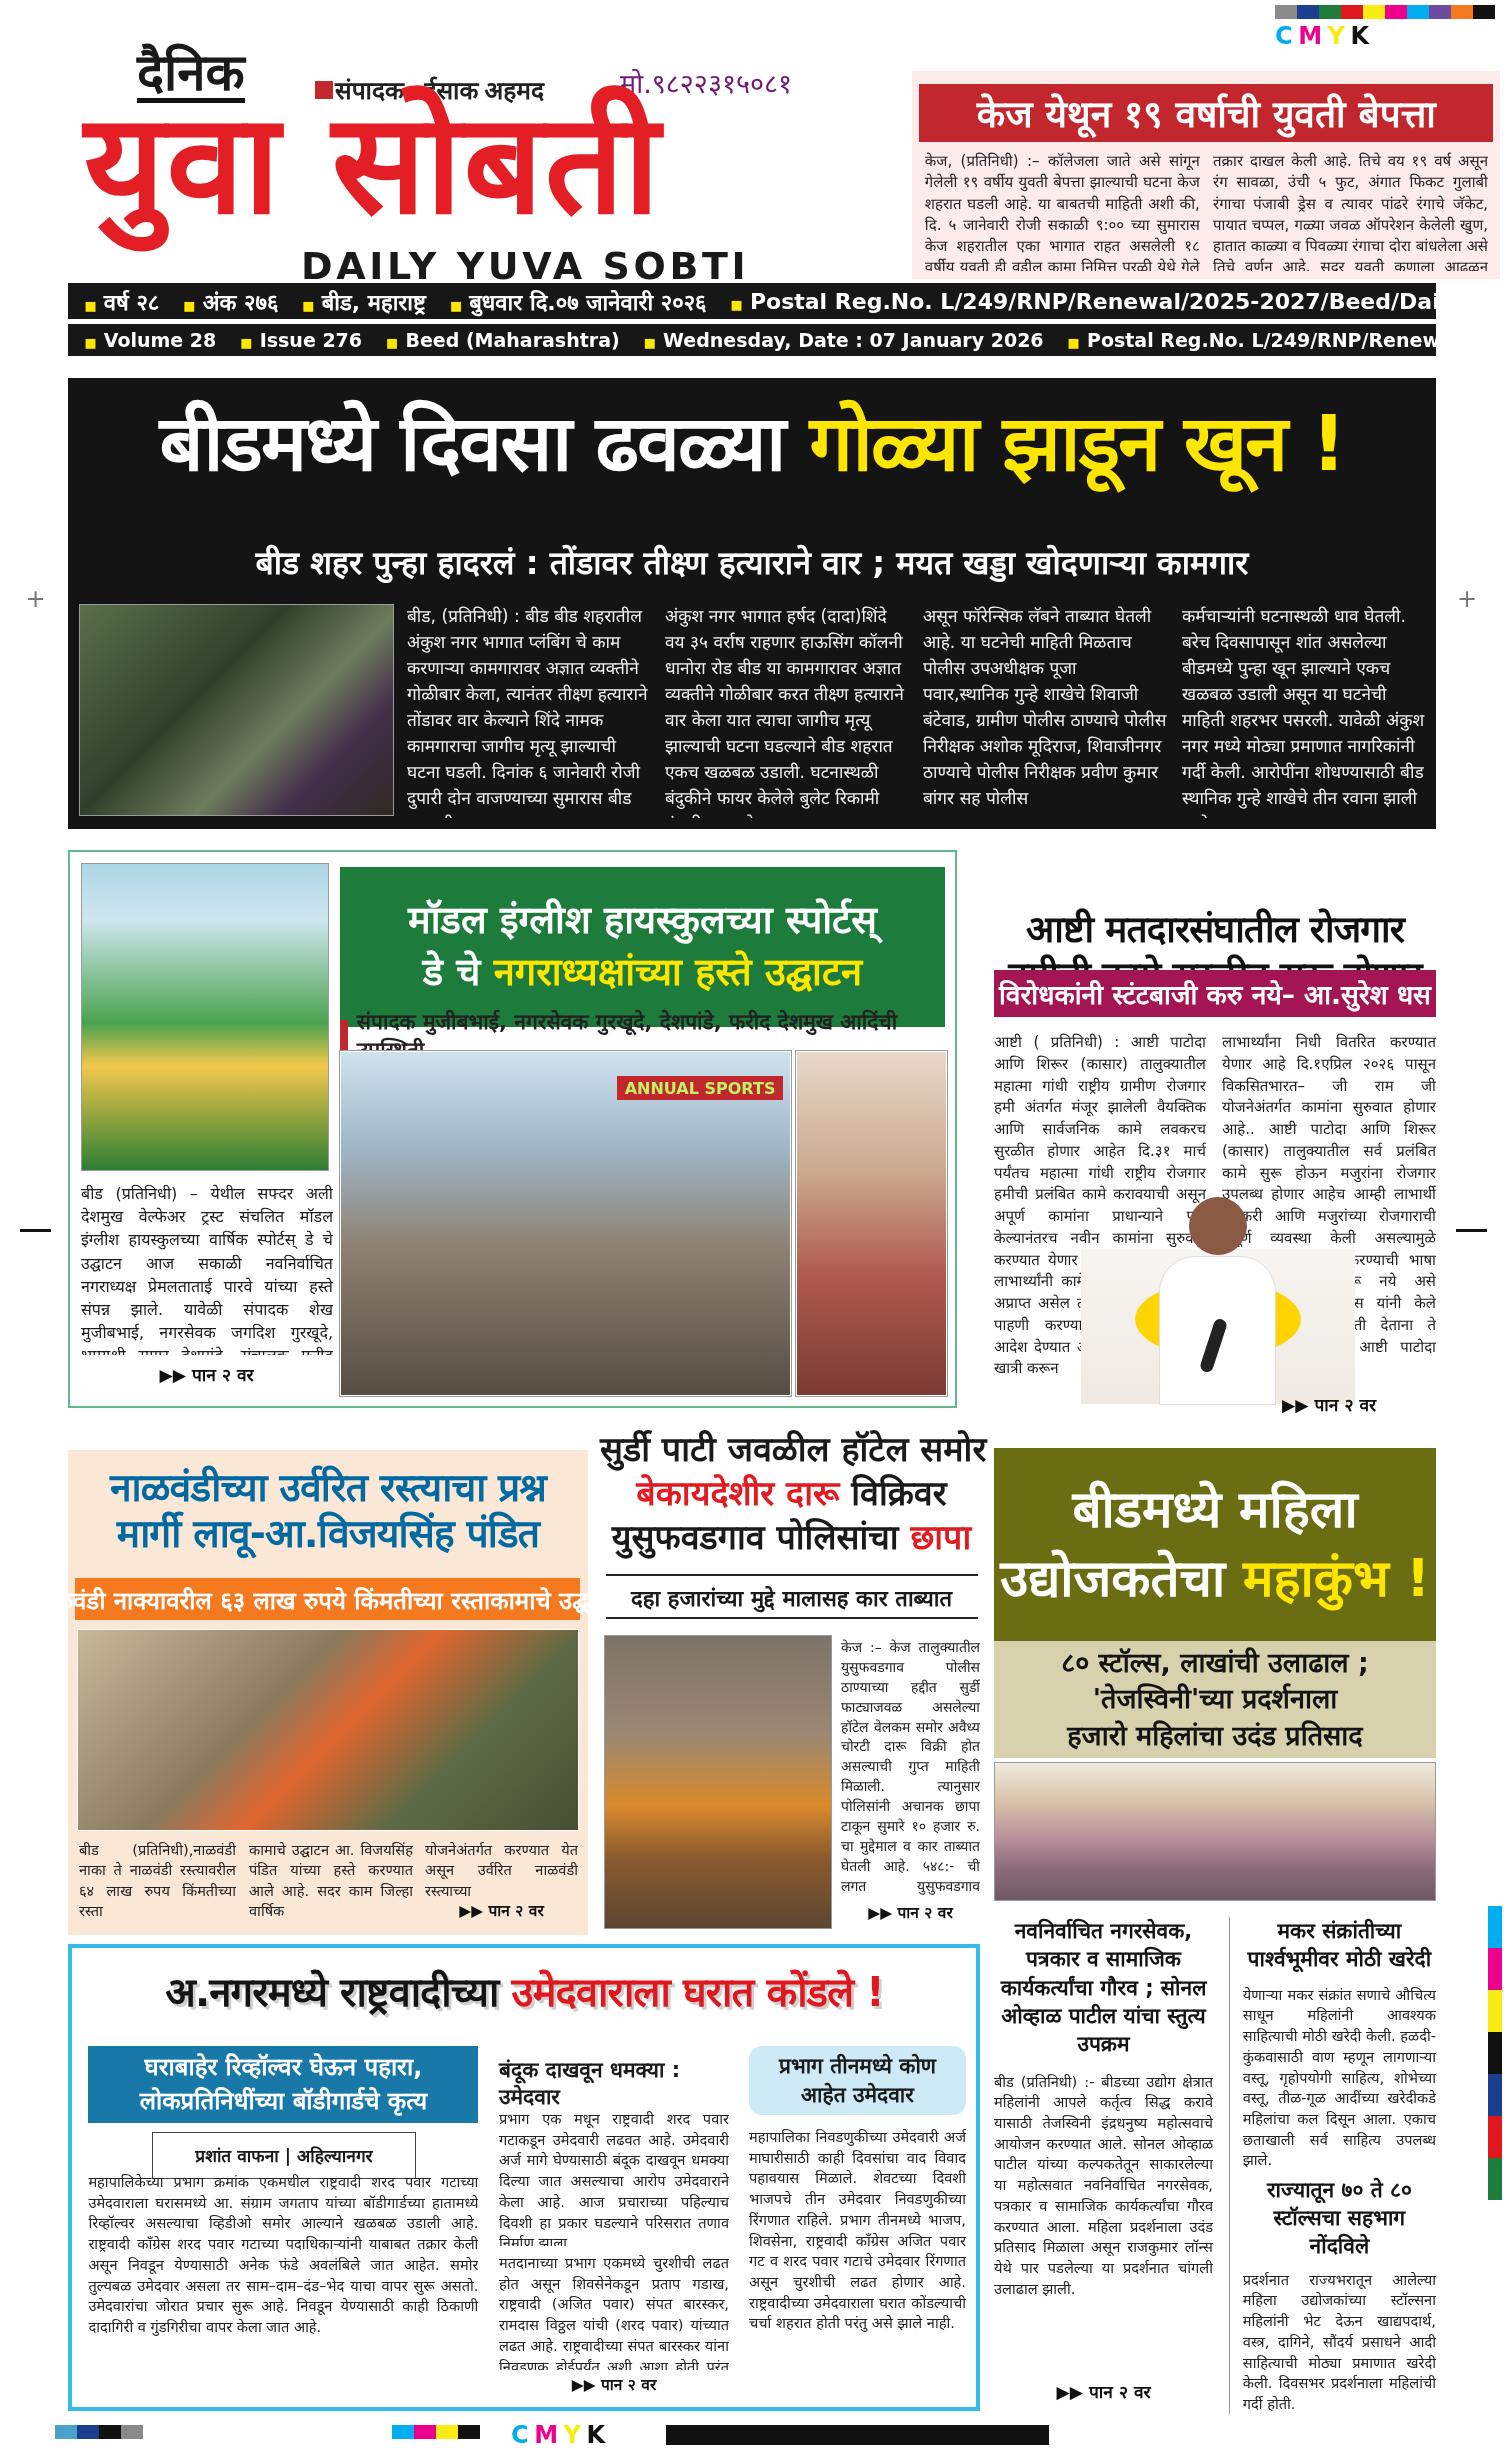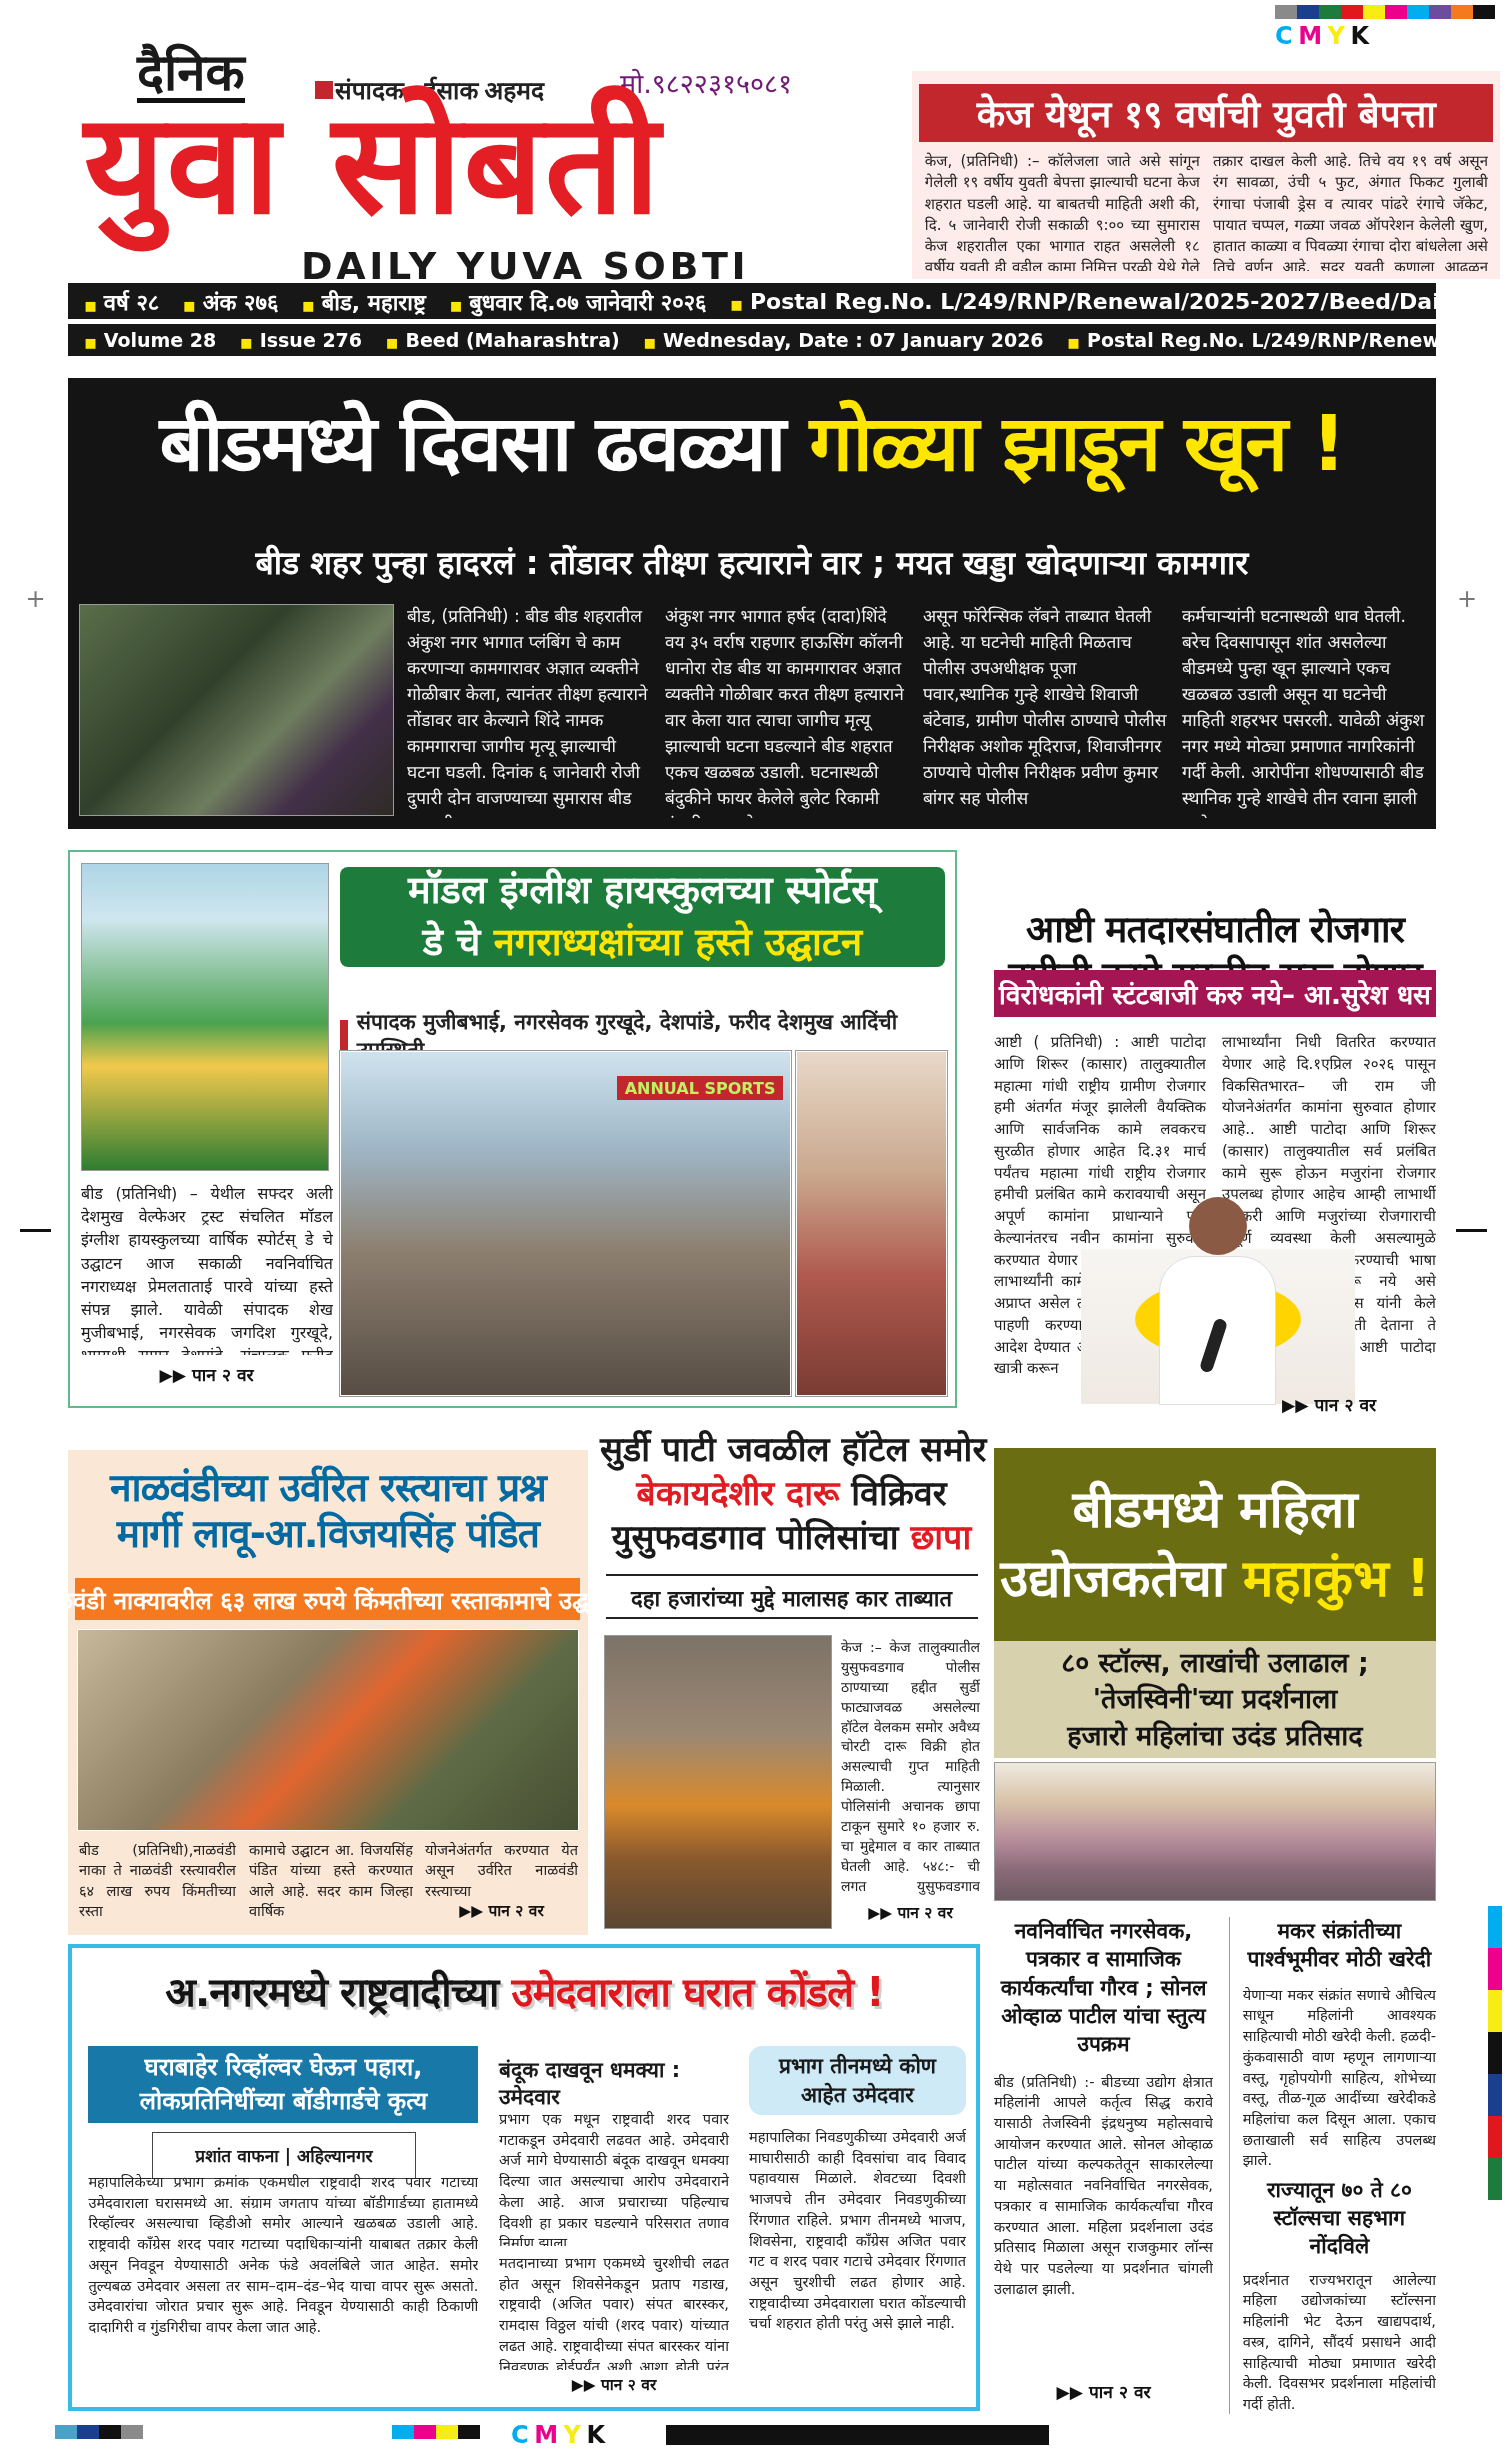--- a/index.html
+++ b/index.html
@@ -167,21 +167,21 @@
   <div class="abs main-col clip" style="left:1114px;top:226px;width:244px;height:214px;">कर्मचाऱ्यांनी घटनास्थळी धाव घेतली. बरेच दिवसापासून शांत असलेल्या बीडमध्ये पुन्हा खून झाल्याने एकच खळबळ उडाली असून या घटनेची माहिती शहरभर पसरली. यावेळी अंकुश नगर मध्ये मोठ्या प्रमाणात नागरिकांनी गर्दी केली. आरोपींना शोधण्यासाठी बीड स्थानिक गुन्हे शाखेचे तीन रवाना झाली आहे.</div>
 </div>
 
 <div class="abs sports-box" style="left:68px;top:850px;width:889px;height:558px;">
   <div class="ph" style="left:11px;top:11px;width:248px;height:308px;background:
        linear-gradient(180deg,#aed6e6 0%,#cfe6ef 18%,#4aa24f 52%,#f2c94c 66%,#2e7d32 100%);"></div>
   <div class="abs story-body clip" style="left:11px;top:330px;width:252px;height:173px;">बीड (प्रतिनिधी) – येथील सफ्दर अली देशमुख वेल्फेअर ट्रस्ट संचलित मॉडल इंग्लीश हायस्कुलच्या वार्षिक स्पोर्टस् डे चे उद्घाटन आज सकाळी नवनिर्वाचित नगराध्यक्ष प्रेमलताताई पारवे यांच्या हस्ते संपन्न झाले. यावेळी संपादक शेख मुजीबभाई, नगरसेवक जगदिश गुरखूदे, भाग्यश्री सागर देशपांडे, संचालक फरीद देशमुख, अॅड.सय्यद खाजा, शेख अयाज, इंद्रजित पारवे आदिंची उपस्थिती होती. बीड येथील जिजामाता चौक मसरत नगर येथील</div>
 
   <div class="abs cont" style="left:36px;top:511px;width:201px;">▶▶ पान २ वर</div>
 
-  <div class="abs green-box" style="left:270px;top:14.6px;width:605px;height:100px;border-radius:8px;">
+  <div class="abs green-box" style="left:270px;top:14.6px;width:605px;height:160px;">
     <div class="w">मॉडल इंग्लीश हायस्कुलच्या स्पोर्टस्</div>
     <div>
       <span class="w">डे चे </span><span class="y">नगराध्यक्षांच्या हस्ते उद्घाटन</span>
     </div>
   </div>
   <div class="abs byline" style="left:270px;top:155px;width:605px;">
     <span class="rbar"></span>
     <span>संपादक मुजीबभाई, नगरसेवक गुरखूदे, देशपांडे, फरीद देशमुख आदिंची उपस्थिती</span>
   </div>
   <div class="ph" style="left:270px;top:199px;width:451px;height:345px;border:1.8px solid #fff;outline:0.9px solid #999;background:

